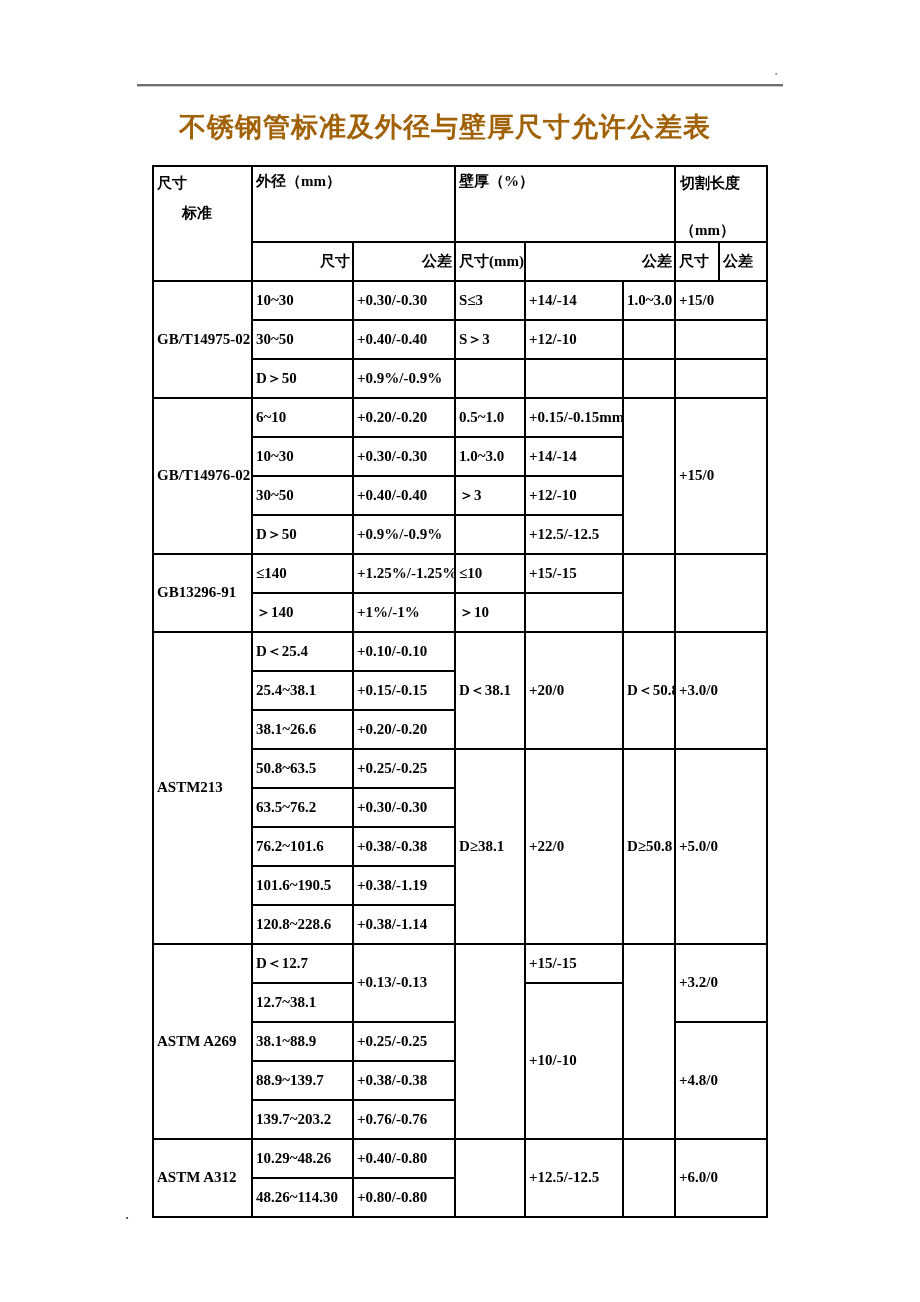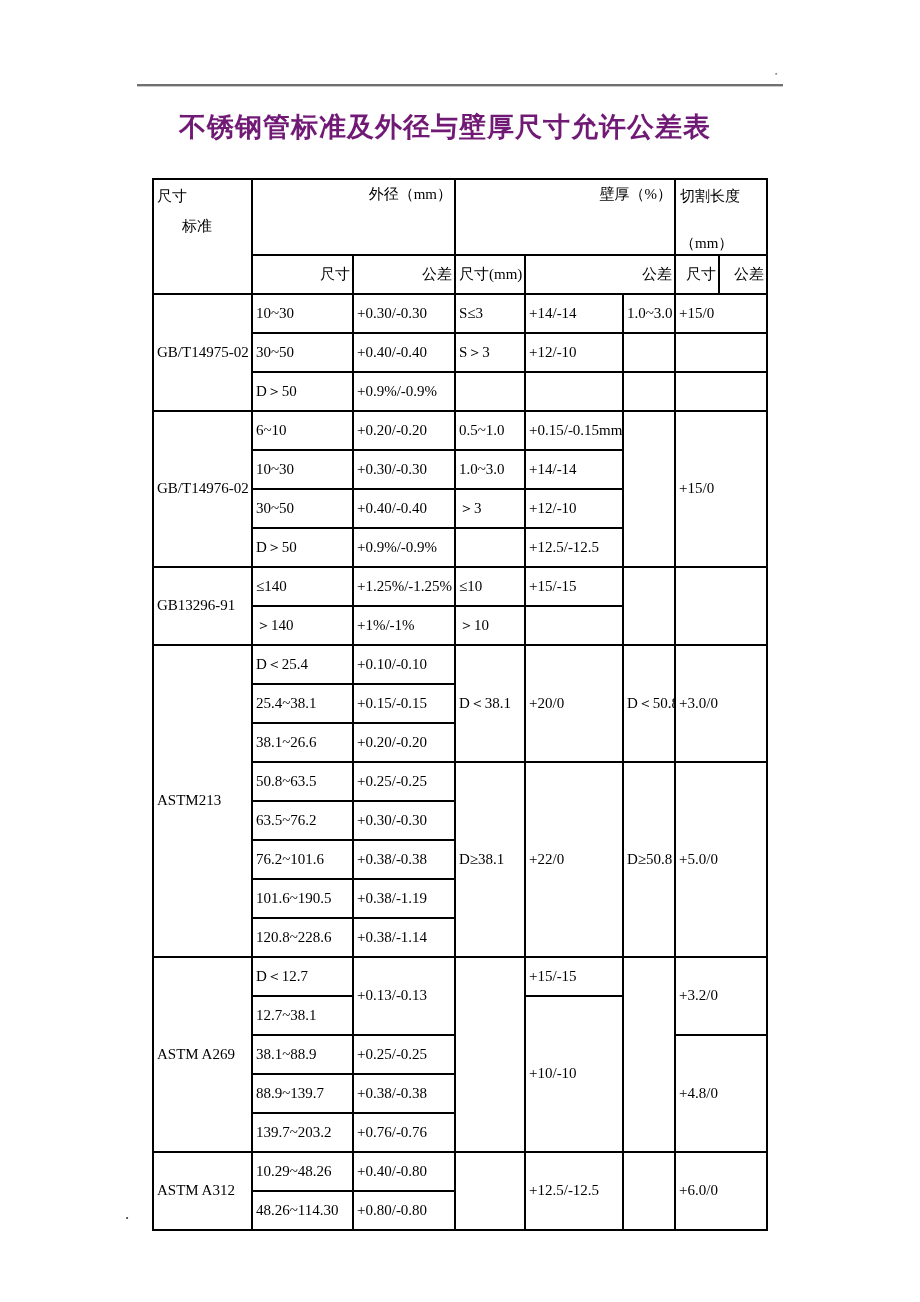--- a/index.html
+++ b/index.html
@@ -16,45 +16,45 @@
     line-height:7px;
   }
   .bottom-left-mark{
     position:absolute;left:125px;top:1204px;font-size:17px;color:#3c3c3c;
   }
   .doc-title{
     position:absolute;left:179px;top:109px;margin:0;
     font-size:27px;font-weight:bold;letter-spacing:1px;white-space:nowrap;
   }
   table.tol{
-    position:absolute;left:152px;top:178px;
-    border-collapse:collapse;table-layout:fixed;width:614px;
+    position:absolute;left:152px;top:165px;
+    border-collapse:collapse;table-layout:fixed;width:614px;font-weight:bold;
   }
   table.tol td{
     border:2px solid #000;font-size:15px;line-height:1.25;
     padding:1px 2px 1px 3px;height:35px;vertical-align:middle;
     overflow:hidden;white-space:nowrap;
   }
   thead tr.h1 td{height:67px;vertical-align:top;padding-top:5px;}
   thead tr.h2 td{height:35px;}
-  td.center{text-align:right;}
+  td.center{text-align:left;}
   td.right{text-align:right;padding-right:6px;}
   td.va-top{vertical-align:top;padding-top:8px;margin-left:32px;}
   .std-head .l1{margin:2px 0 0 0;}
   .std-head .l2{margin:11px 0 0 0;padding-left:25px;}
   .cut-head .l1{margin:2px 0 10px 1px;}
   .cut-head .l2{margin:28px 0 0 1px;}
 </style>
 </head>
 <body>
 
 <div class="header-rule" style="background: rgb(111, 111, 111);"></div>
 <div class="top-right-mark">▪</div>
 
-<h1 class="doc-title" style="color: #701a75; font-family: Liberation Serif, serif;">不锈钢管标准及外径与壁厚尺寸允许公差表</h1>
+<h1 class="doc-title" style="color: #a16207; font-family: Liberation Serif, serif;">不锈钢管标准及外径与壁厚尺寸允许公差表</h1>
 
 <table class="tol">
   <colgroup>
     <col style="width:99px">
       <col style="width:101px">
       <col style="width:102px">
     <col style="width:70px">
       <col style="width:98px">
       <col style="width:52px">
     <col style="width:44px">

